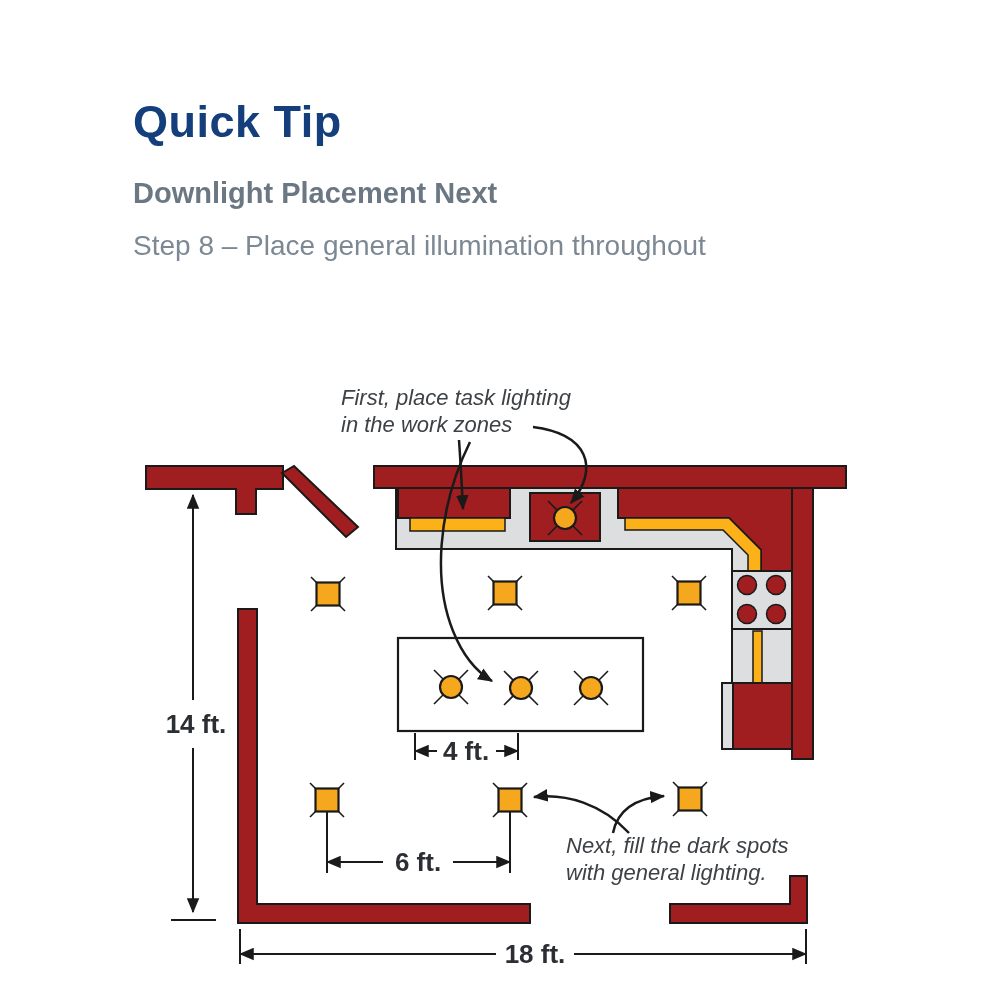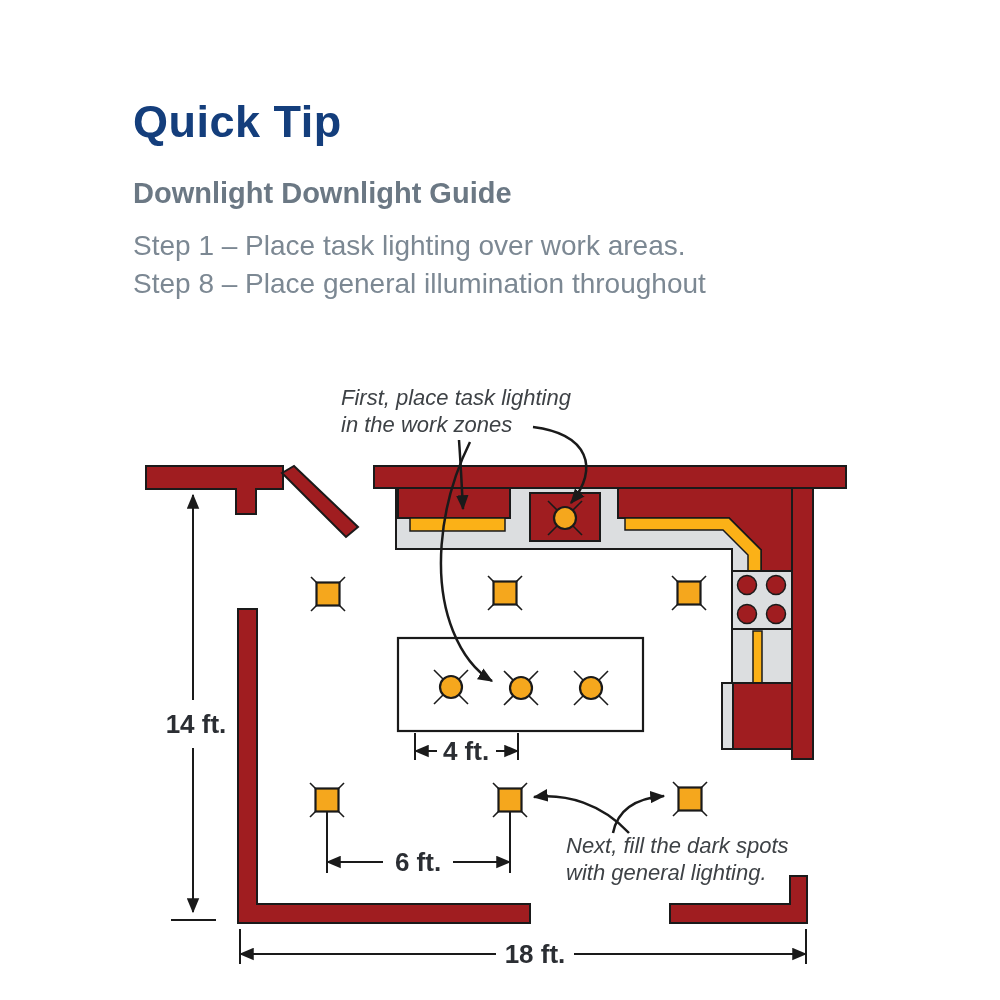--- a/index.html
+++ b/index.html
@@ -26,23 +26,22 @@
            fill:var(--dimension-dark);text-anchor:middle;}
   .note{font-family:"Liberation Sans",sans-serif;font-size:22px;font-style:italic;
         fill:var(--annotation-gray);}
 </style>
 </head>
 <body>
 
 <div id="page">
 
   <div id="title">Quick Tip</div>
-  <div id="subtitle">Downlight Downlight Guide</div>
+  <div id="subtitle">Downlight Placement Next</div>
   <div id="steps">
-    <div>Step 1 – Place task lighting over work areas.</div>
     <div>Step 8 – Place general illumination throughout</div>
   </div>
 
   <svg width="1000" height="1000" viewBox="0 0 1000 1000">
     <defs>
       <marker id="arr" viewBox="0 0 12 10" markerWidth="15" markerHeight="13" markerUnits="userSpaceOnUse" refX="11" refY="5" orient="auto-start-reverse">
         <path d="M0,0 L12,5 L0,10 Z" fill="#1A1A1A"></path>
       </marker>
     </defs>
 

